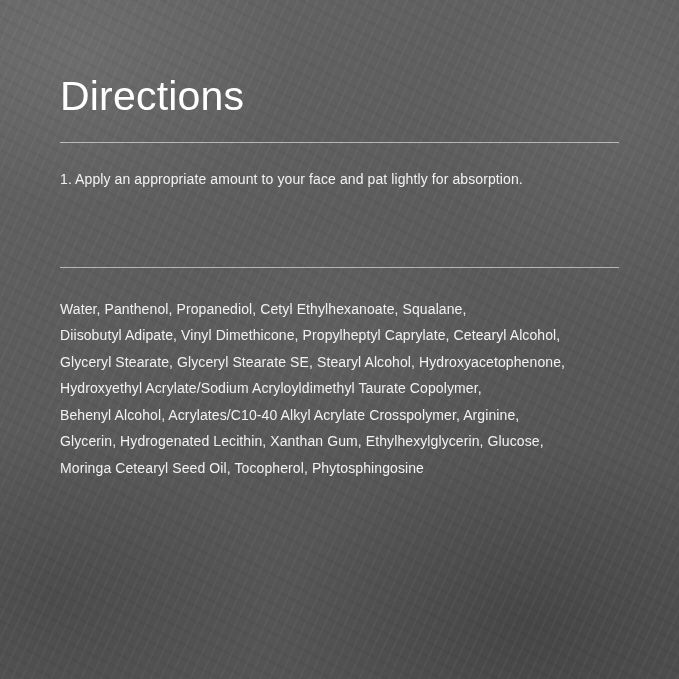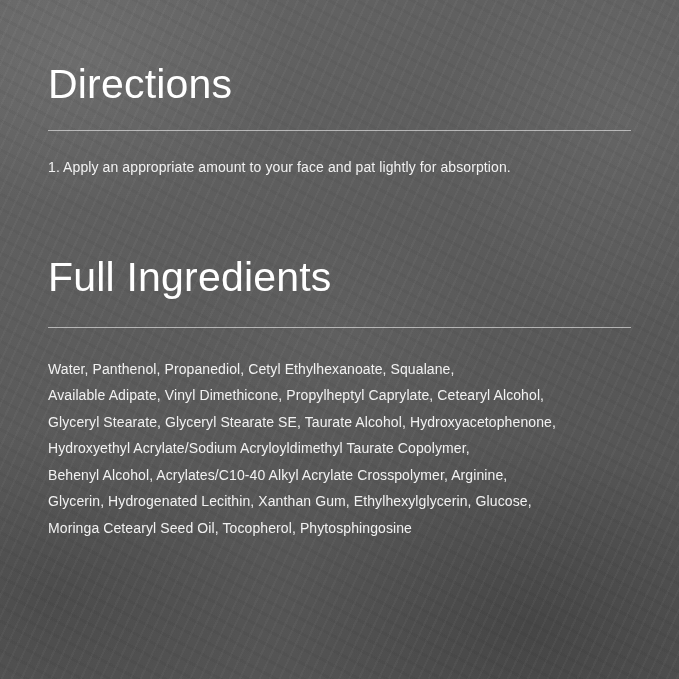--- a/index.html
+++ b/index.html
@@ -37,21 +37,21 @@
       repeating-linear-gradient(115deg, rgba(255,255,255,0.030) 0px, rgba(255,255,255,0.030) 2px, rgba(0,0,0,0.0) 2px, rgba(0,0,0,0.0) 9px),
       repeating-linear-gradient(28deg, rgba(0,0,0,0.035) 0px, rgba(0,0,0,0.035) 3px, rgba(0,0,0,0.0) 3px, rgba(0,0,0,0.0) 13px);
     pointer-events: none;
   }
   .content {
     position: relative;
     z-index: 2;
     padding: 62px 48px 0 48px;
   }
 
-  .section { margin: 0; }
+  .section { margin: 12px; }
   .section + .section { margin-top: 74px; }
 
   h1.heading {
     margin: 0;
     font-size: 41px;
     line-height: 1.12;
     font-weight: 400;
     letter-spacing: 0.2px;
     color: #ffffff;
   }
@@ -81,26 +81,25 @@
 
     <section class="section directions">
       <h1 class="heading">Directions</h1>
       <div class="rule"></div>
       <div class="body-text">
         <span class="body-line">1. Apply an appropriate amount to your face and pat lightly for absorption.</span>
       </div>
     </section>
 
     <section class="section ingredients">
-      <h1 class="heading">Full Ingredients</h1>
       <div class="rule"></div>
       <div class="body-text">
         <span class="body-line">Water, Panthenol, Propanediol, Cetyl Ethylhexanoate, Squalane,</span>
-        <span class="body-line">Available Adipate, Vinyl Dimethicone, Propylheptyl Caprylate, Cetearyl Alcohol,</span>
-        <span class="body-line">Glyceryl Stearate, Glyceryl Stearate SE, Taurate Alcohol, Hydroxyacetophenone,</span>
+        <span class="body-line">Diisobutyl Adipate, Vinyl Dimethicone, Propylheptyl Caprylate, Cetearyl Alcohol,</span>
+        <span class="body-line">Glyceryl Stearate, Glyceryl Stearate SE, Stearyl Alcohol, Hydroxyacetophenone,</span>
         <span class="body-line">Hydroxyethyl Acrylate/Sodium Acryloyldimethyl Taurate Copolymer,</span>
         <span class="body-line">Behenyl Alcohol, Acrylates/C10-40 Alkyl Acrylate Crosspolymer, Arginine,</span>
         <span class="body-line">Glycerin, Hydrogenated Lecithin, Xanthan Gum, Ethylhexylglycerin, Glucose,</span>
         <span class="body-line">Moringa Cetearyl Seed Oil, Tocopherol, Phytosphingosine</span>
       </div>
     </section>
 
   </div>
 </div>
 

